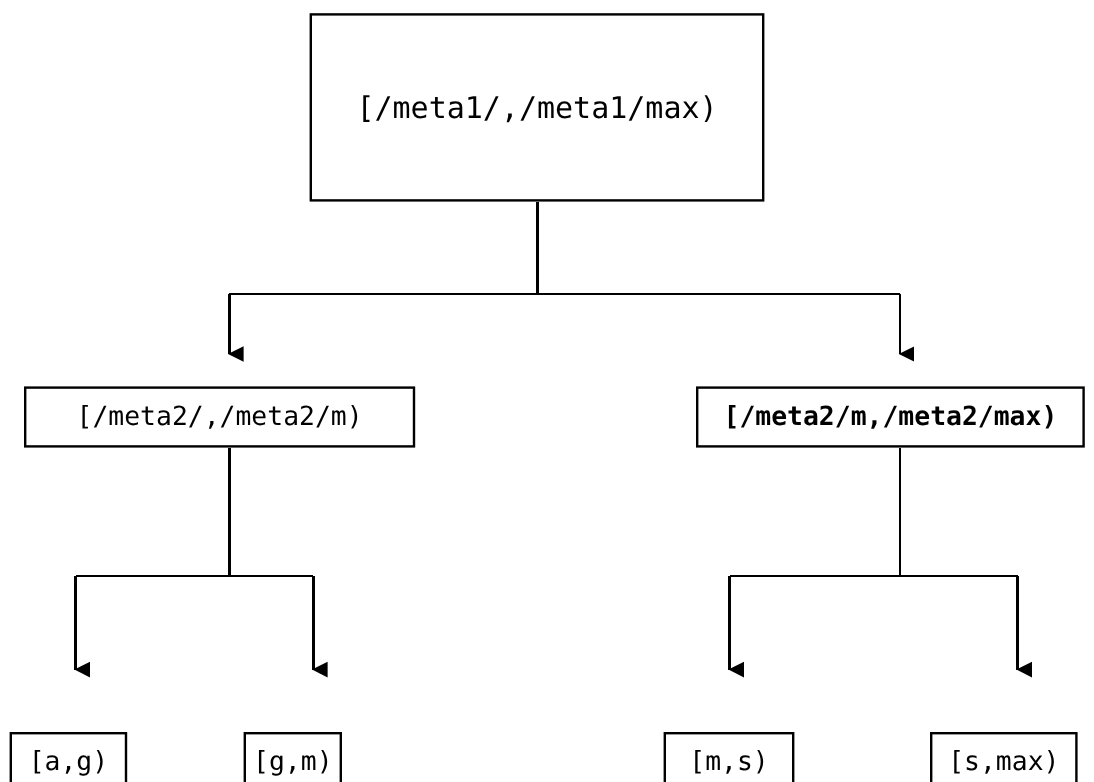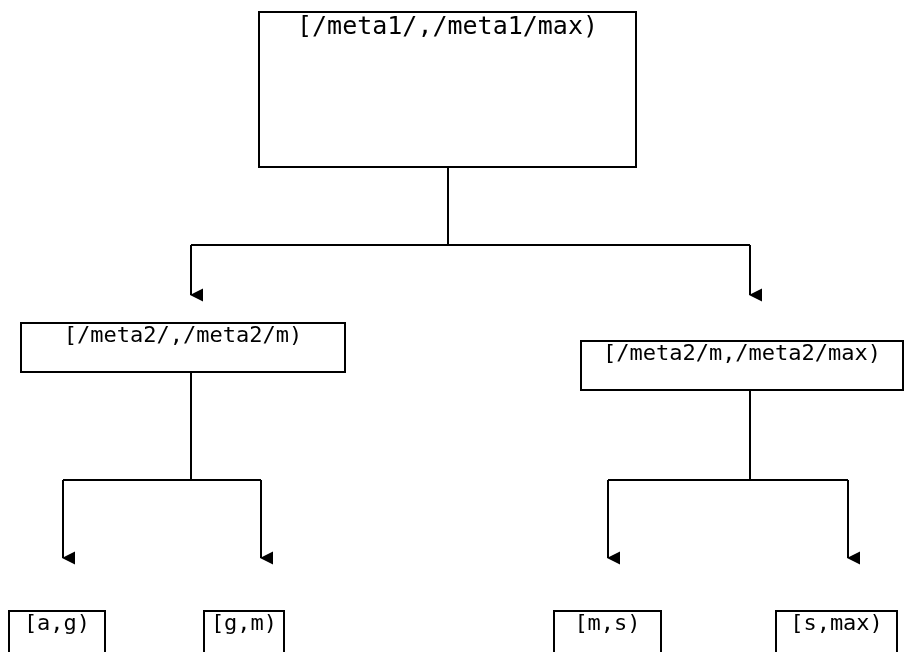--- a/index.html
+++ b/index.html
@@ -24,21 +24,21 @@
     top: 0;
     width: 912px;
     height: 652px;
   }
   .node {
     position: absolute;
     box-sizing: border-box;
     background: #ffffff;
     border: 2px solid #000000;
     display: flex;
-    align-items: flex-start;
+    align-items: center;
     justify-content: center;
     color: #000000;
     white-space: pre;
   }
   .node-label {
     display: block;
     line-height: 1;
     white-space: pre;
     color: #000000;
   }
@@ -51,24 +51,25 @@
   }
   .node-mid-left {
     left: 20px;
     top: 322px;
     width: 326px;
     height: 51px;
     font-size: 22px;
   }
   .node-mid-right {
     left: 580px;
-    top: 340px;
+    top: 322px;
     width: 324px;
     height: 51px;
     font-size: 22px;
+    font-weight: bold;
   }
   .node-leaf {
     top: 584px;
     height: 51px;
     font-size: 22px;
     margin-top: 26px;
   }
   .leaf-ag   { left: 8px;   width: 98px; }
   .leaf-gm   { left: 203px; width: 82px; }
   .leaf-ms   { left: 553px; width: 109px; }

